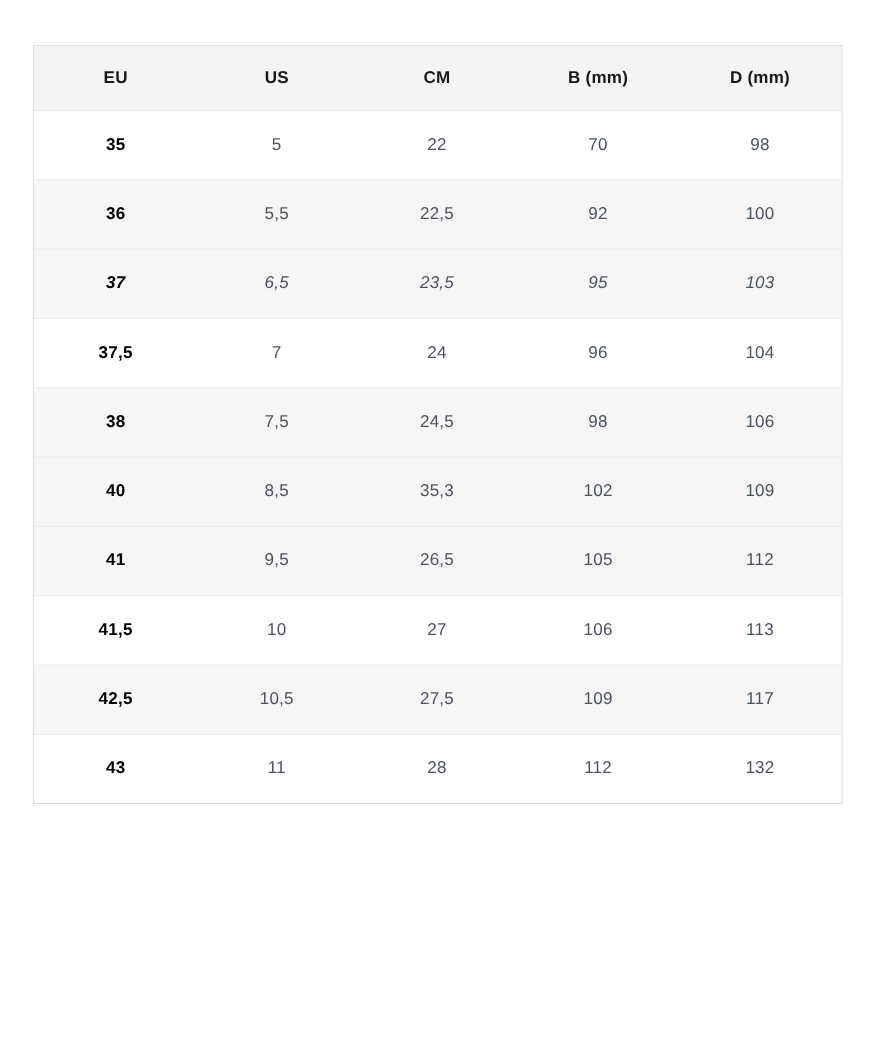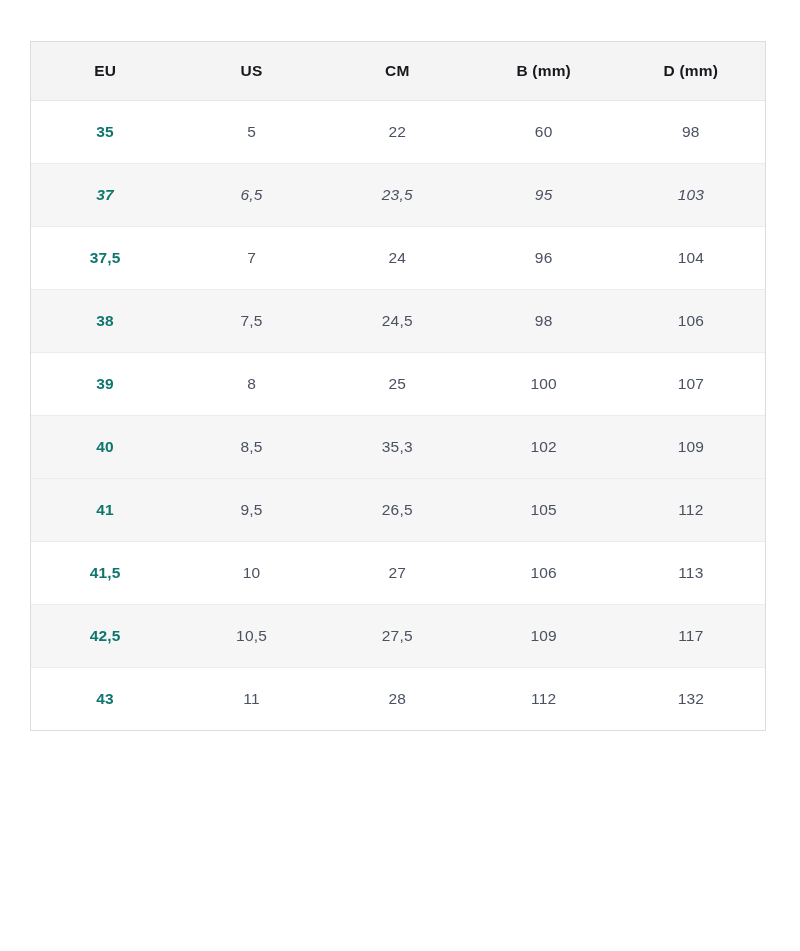--- a/index.html
+++ b/index.html
@@ -67,21 +67,21 @@
     color: #4a5160;
     font-weight: normal;
     text-align: center;
     vertical-align: middle;
     padding: 0;
     letter-spacing: 0.2px;
   }
 
   table.size-chart tbody td.col-eu {
     font-weight: bold;
-    color: #0f766e;
+    color: #000000;
   }
 
   
   col.c-eu { width: 20.2%; }
   col.c-us { width: 19.7%; }
   col.c-cm { width: 20.0%; }
   col.c-b  { width: 19.9%; }
   col.c-d  { width: 20.2%; }
 </style>
 </head>
@@ -105,22 +105,29 @@
           <th>CM</th>
           <th>B (mm)</th>
           <th>D (mm)</th>
         </tr>
       </thead>
       <tbody id="size-chart-body">
           <tr class="row-odd">
             <td class="col-eu">35</td>
             <td>5</td>
             <td>22</td>
-            <td>60</td>
+            <td>70</td>
             <td>98</td>
+          </tr>
+          <tr class="row-even" style="border-top: 1px solid rgb(236, 236, 236);">
+            <td class="col-eu">36</td>
+            <td>5,5</td>
+            <td>22,5</td>
+            <td>92</td>
+            <td>100</td>
           </tr>
           <tr class="row-even" style="border-top: 1px solid rgb(236, 236, 236); font-style: italic;">
             <td class="col-eu">37</td>
             <td>6,5</td>
             <td>23,5</td>
             <td>95</td>
             <td>103</td>
           </tr>
           <tr class="row-odd" style="border-top: 1px solid rgb(236, 236, 236);">
             <td class="col-eu">37,5</td>
@@ -128,27 +135,20 @@
             <td>24</td>
             <td>96</td>
             <td>104</td>
           </tr>
           <tr class="row-even" style="border-top: 1px solid rgb(236, 236, 236);">
             <td class="col-eu">38</td>
             <td>7,5</td>
             <td>24,5</td>
             <td>98</td>
             <td>106</td>
-          </tr>
-          <tr class="row-odd" style="border-top: 1px solid rgb(236, 236, 236);">
-            <td class="col-eu">39</td>
-            <td>8</td>
-            <td>25</td>
-            <td>100</td>
-            <td>107</td>
           </tr>
           <tr class="row-even" style="border-top: 1px solid rgb(236, 236, 236);">
             <td class="col-eu">40</td>
             <td>8,5</td>
             <td>35,3</td>
             <td>102</td>
             <td>109</td>
           </tr>
           <tr class="row-even" style="border-top: 1px solid rgb(236, 236, 236);">
             <td class="col-eu">41</td>

